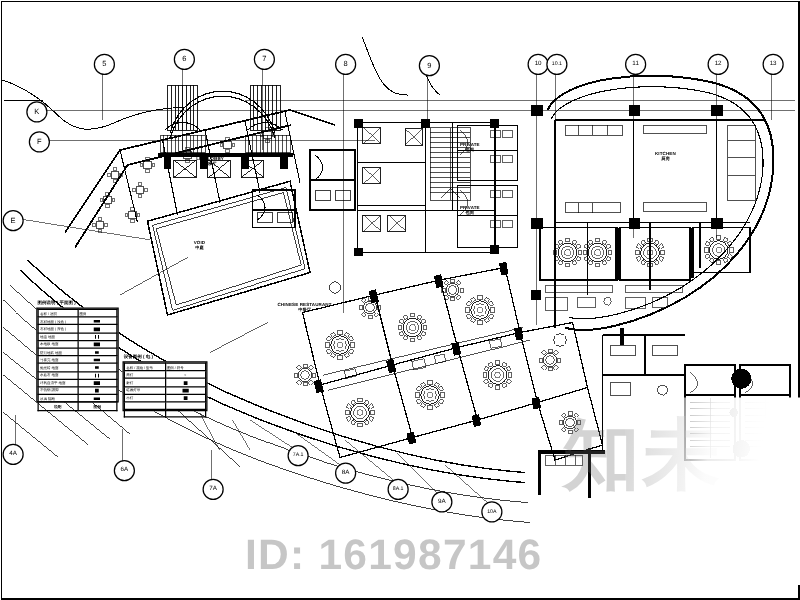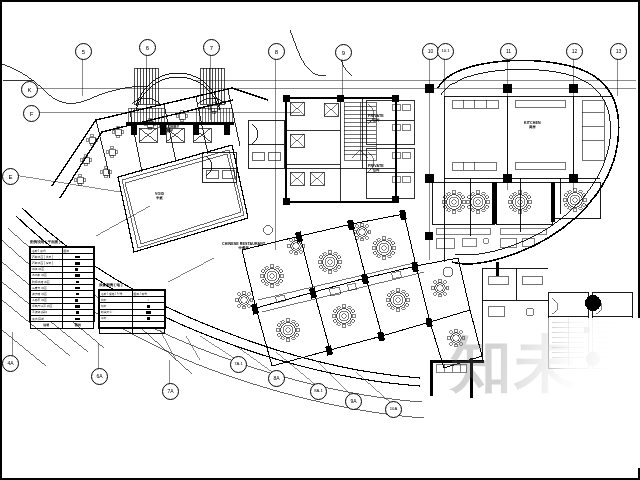--- a/index.html
+++ b/index.html
@@ -732,14 +732,15 @@
       <tr>
             <td></td>
             <td class="sym"></td>
           </tr>
     </tbody>
       </table>
   </div>
 
   <div class="wm-cn">知未</div>
   <div class="wm-fade"></div>
+  <div class="wm-id">ID: 161987146</div>
 
 </div>
 
 </body></html>

